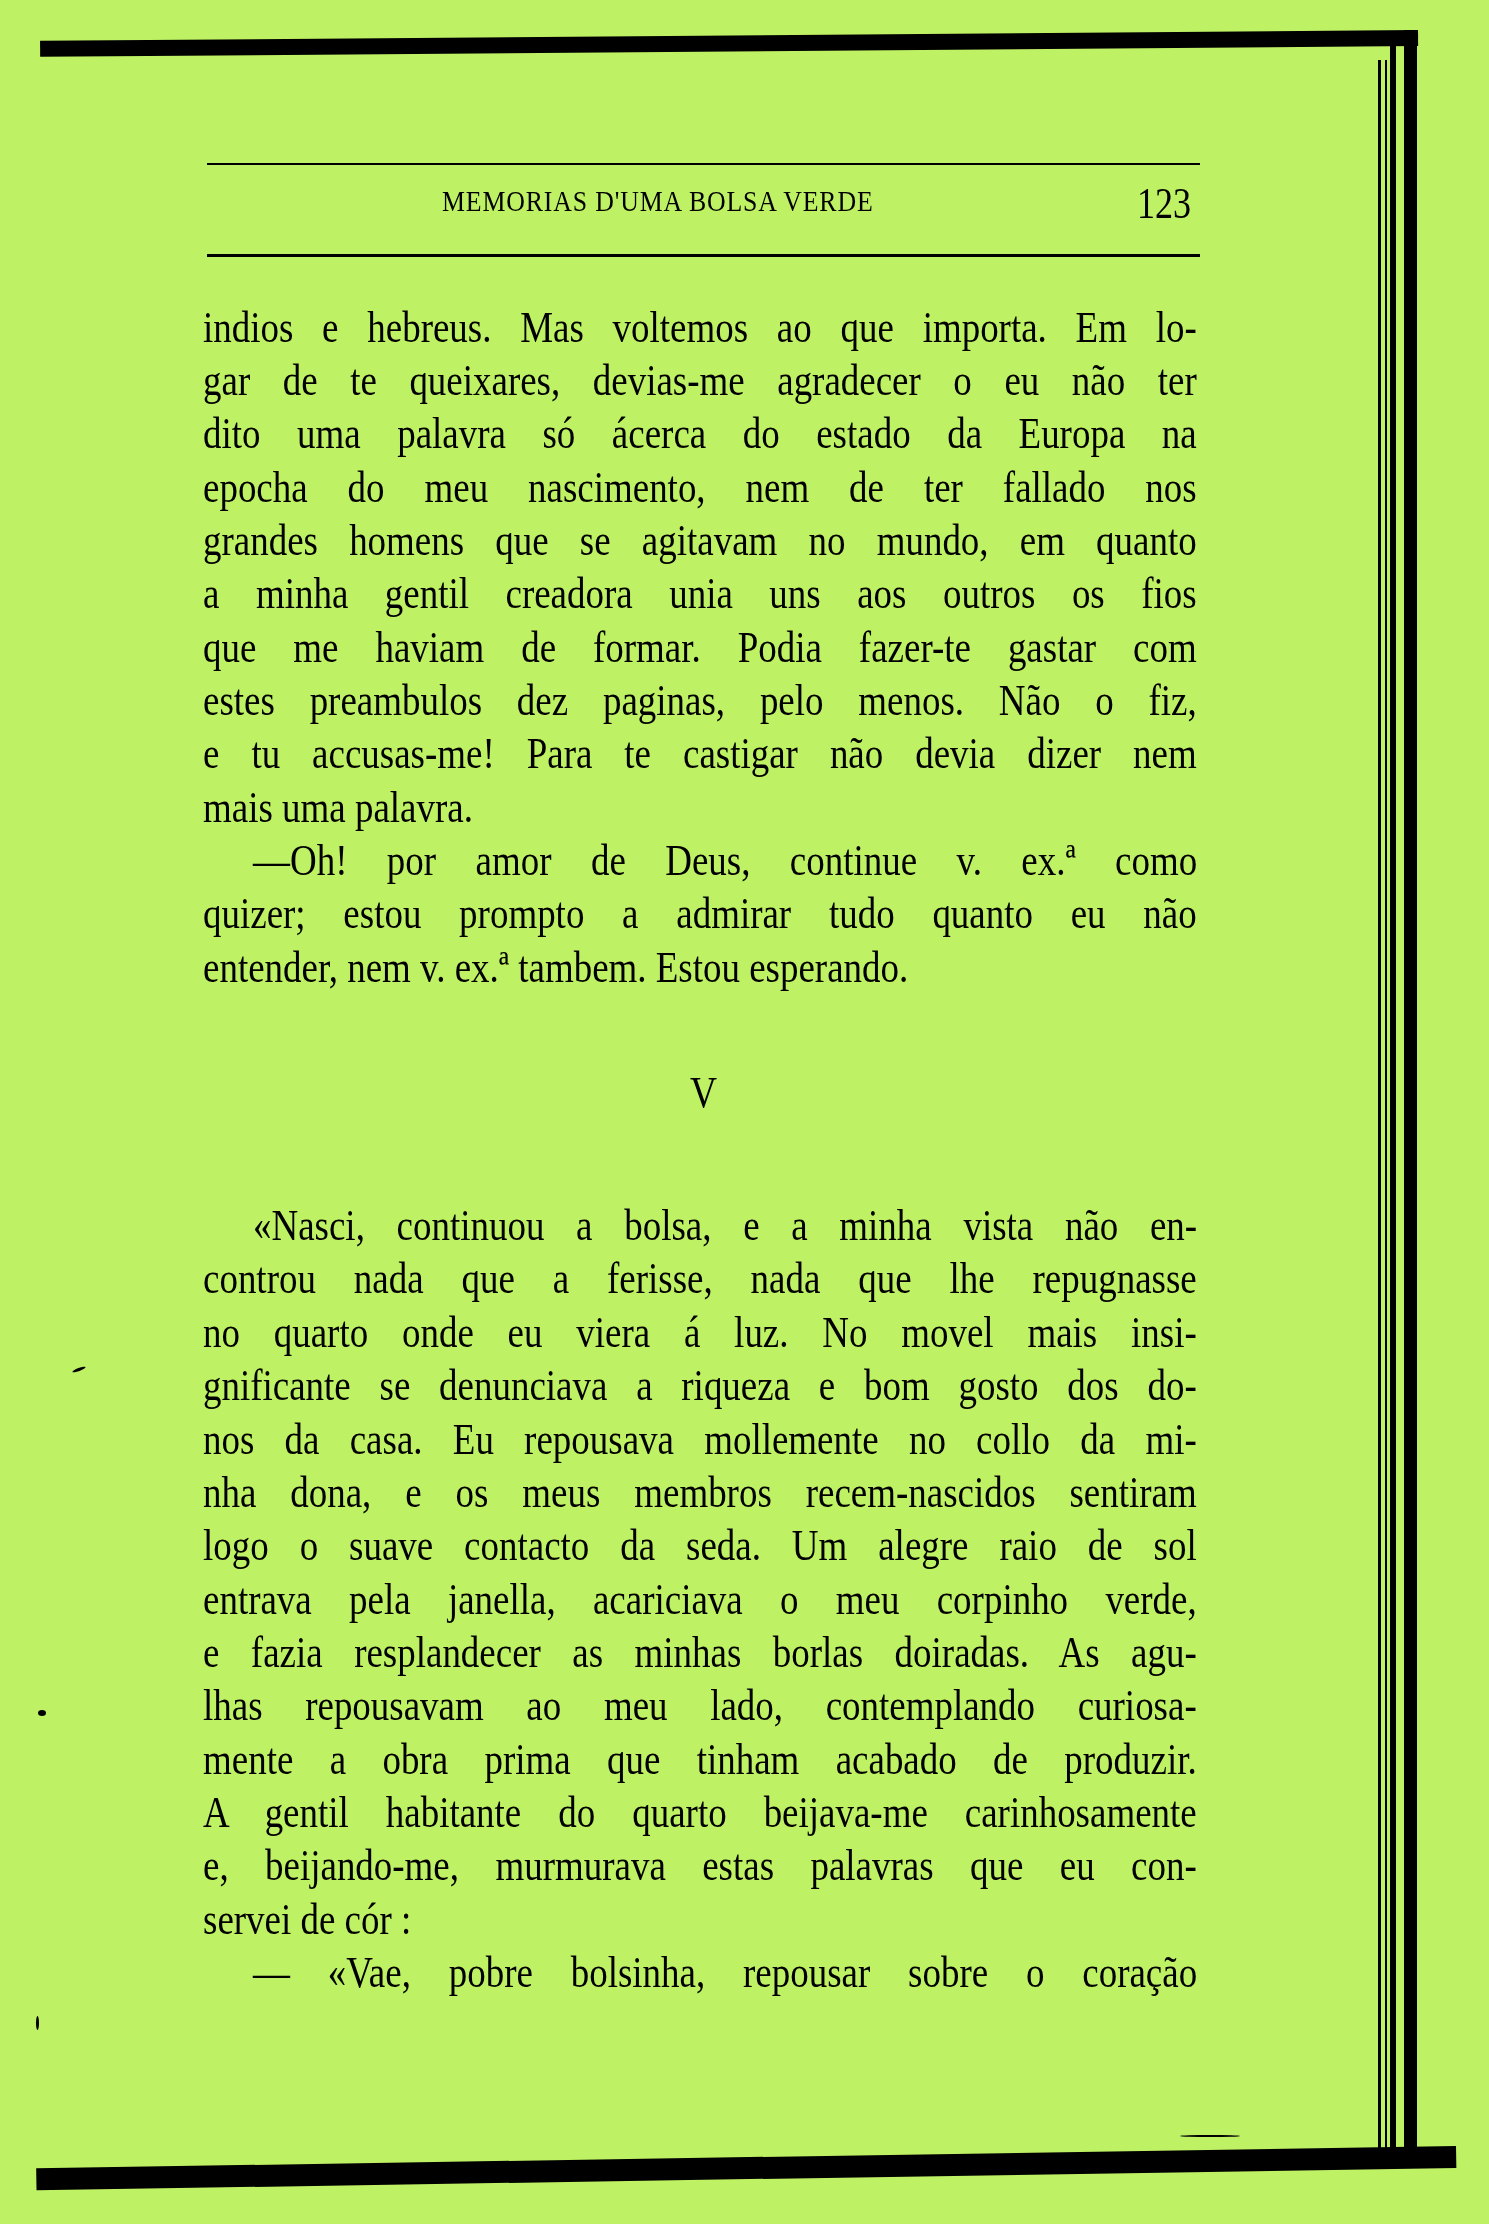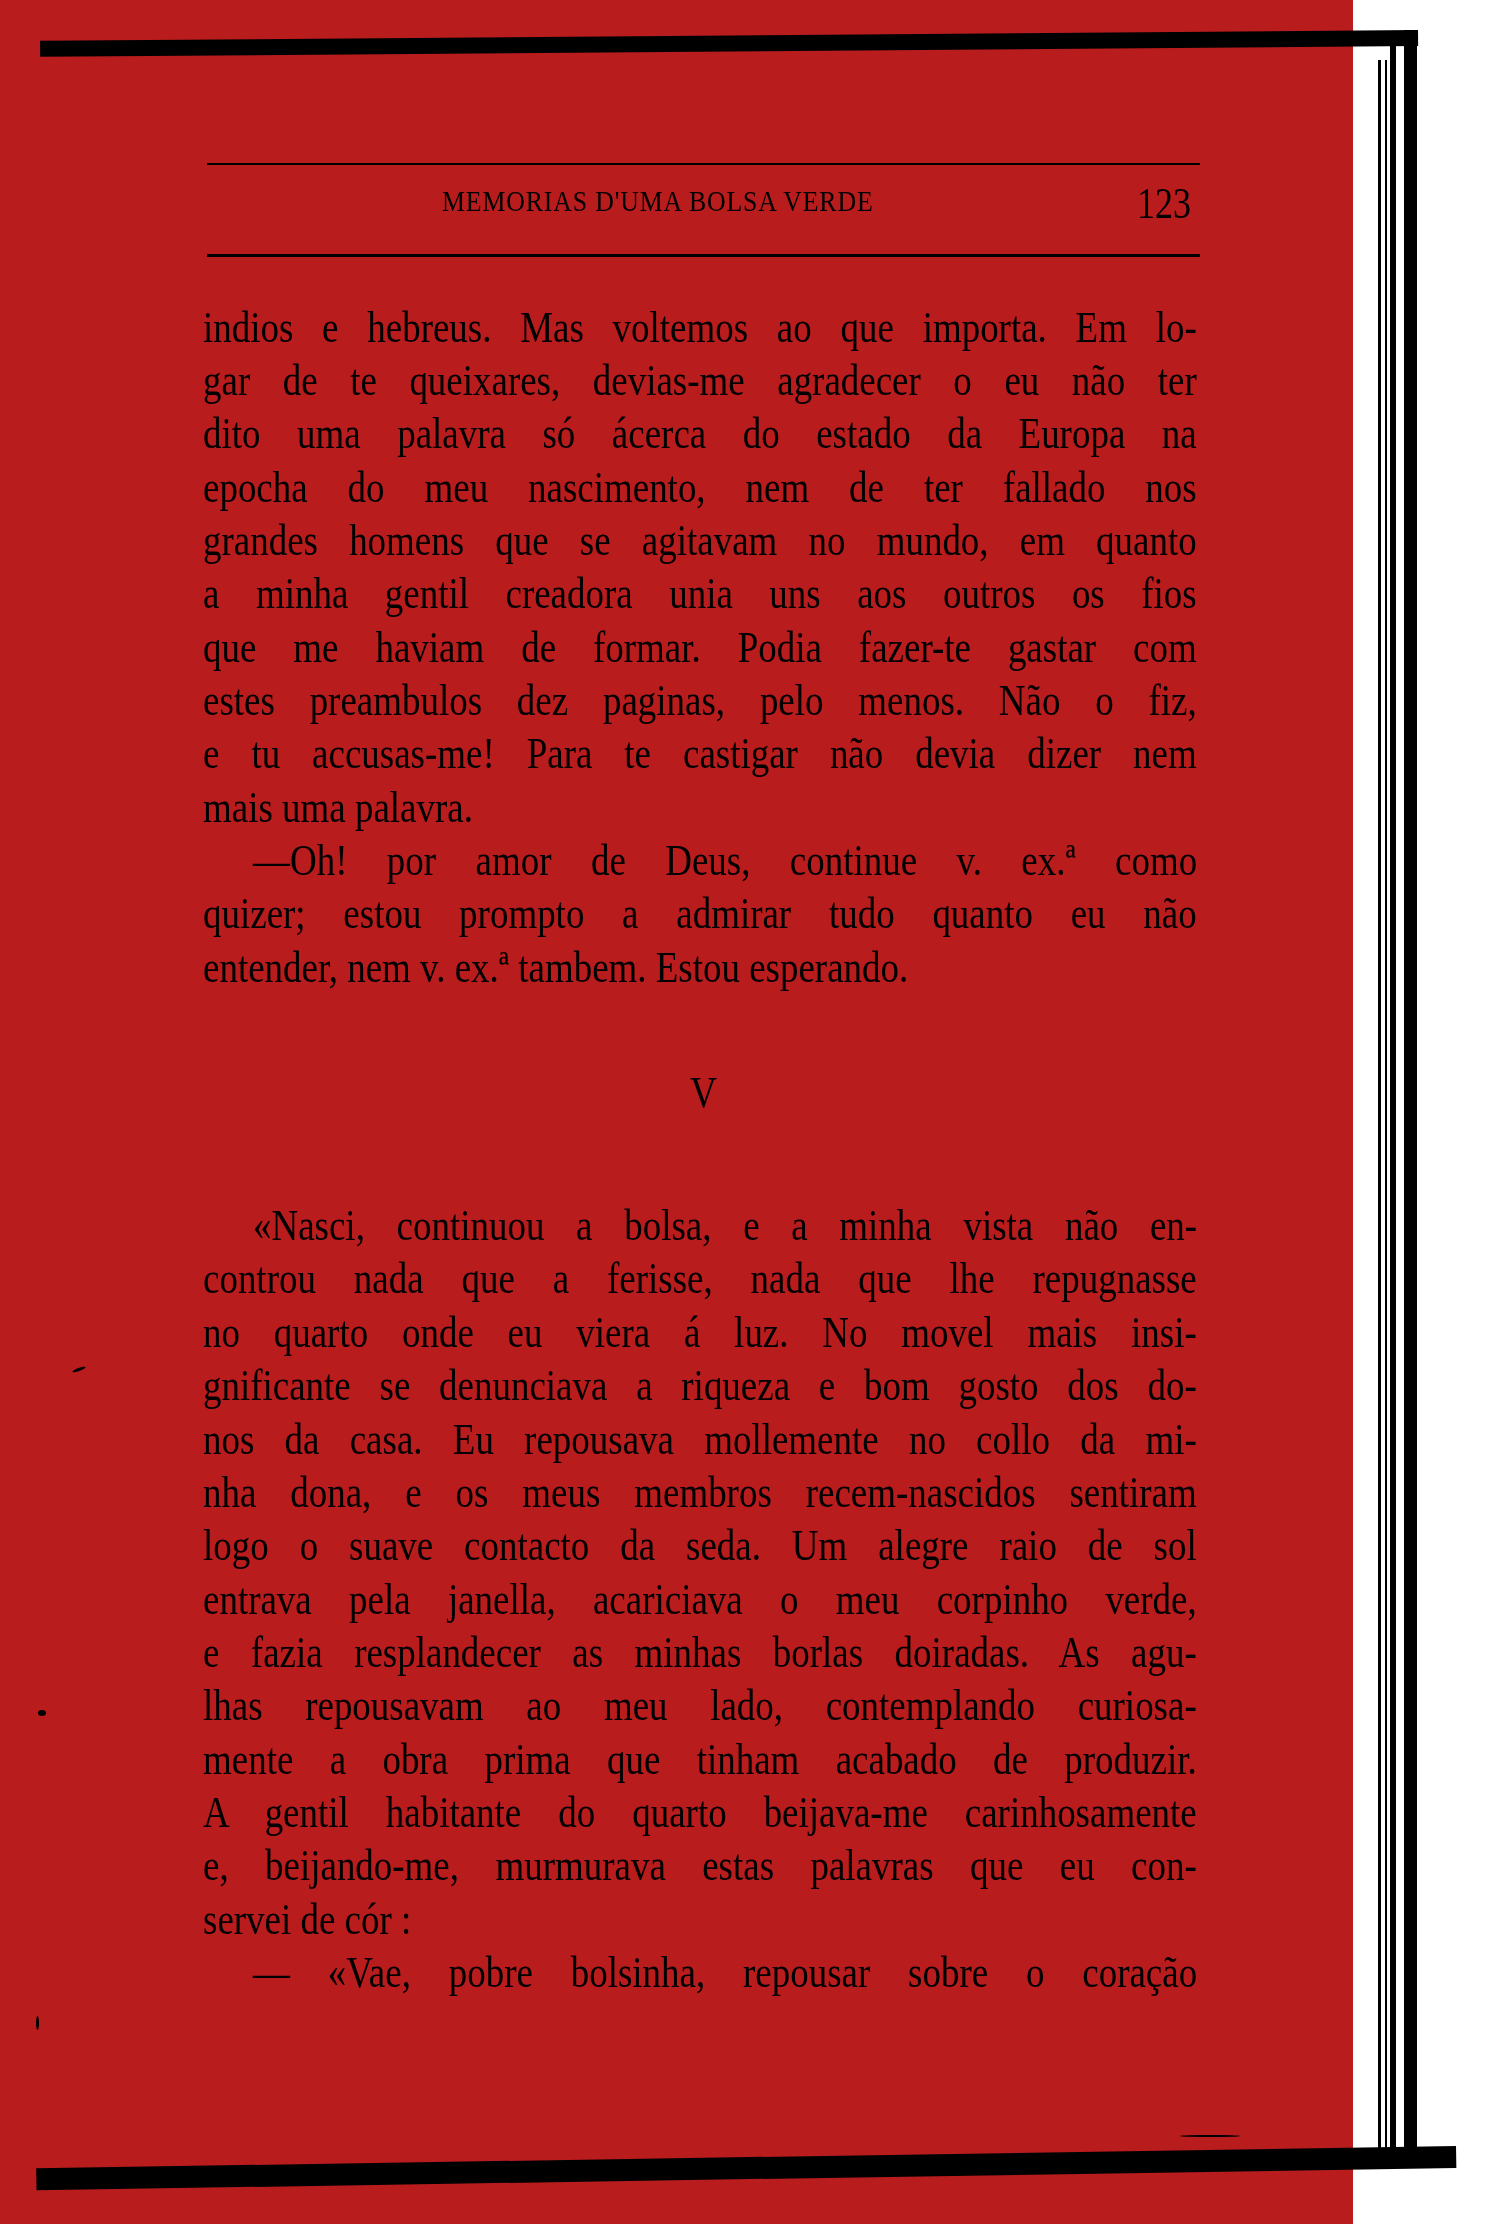--- a/index.html
+++ b/index.html
@@ -1,17 +1,17 @@
 <!DOCTYPE html>
 <html><head>
 <meta charset="utf-8">
 <style>
   html, body { margin: 0; padding: 0; background: #ffffff; }
   body { width: 1489px; height: 2224px; position: relative; overflow: hidden; font-family: "Liberation Serif", "DejaVu Serif", serif; color: #000; }
-  .page { position: absolute; left: 0; top: 0; width: 1353px; height: 2224px; background: #b91c1c; }
+  .page { position: absolute; left: 0; top: 0; width: 1489px; height: 2224px; background: #bef264; }
 
   
   .bar-top { position: absolute; left: 40px; top: 30px; width: 1378px; height: 16px; background: #000; transform: rotate(-0.45deg); transform-origin: right top; }
   .bar-bottom { position: absolute; left: 36px; top: 2146px; width: 1420px; height: 22px; background: #000; transform: rotate(-0.9deg); transform-origin: right top; }
   .edge { position: absolute; top: 36px; bottom: 58px; background: #000; }
   .edge.e1 { left: 1378px; width: 3px; top: 60px; }
   .edge.e2 { left: 1385px; width: 2px; top: 60px; }
   .edge.e3 { left: 1390px; width: 6px; top: 46px; }
   .edge.e4 { left: 1404px; width: 13px; top: 30px; }
 

